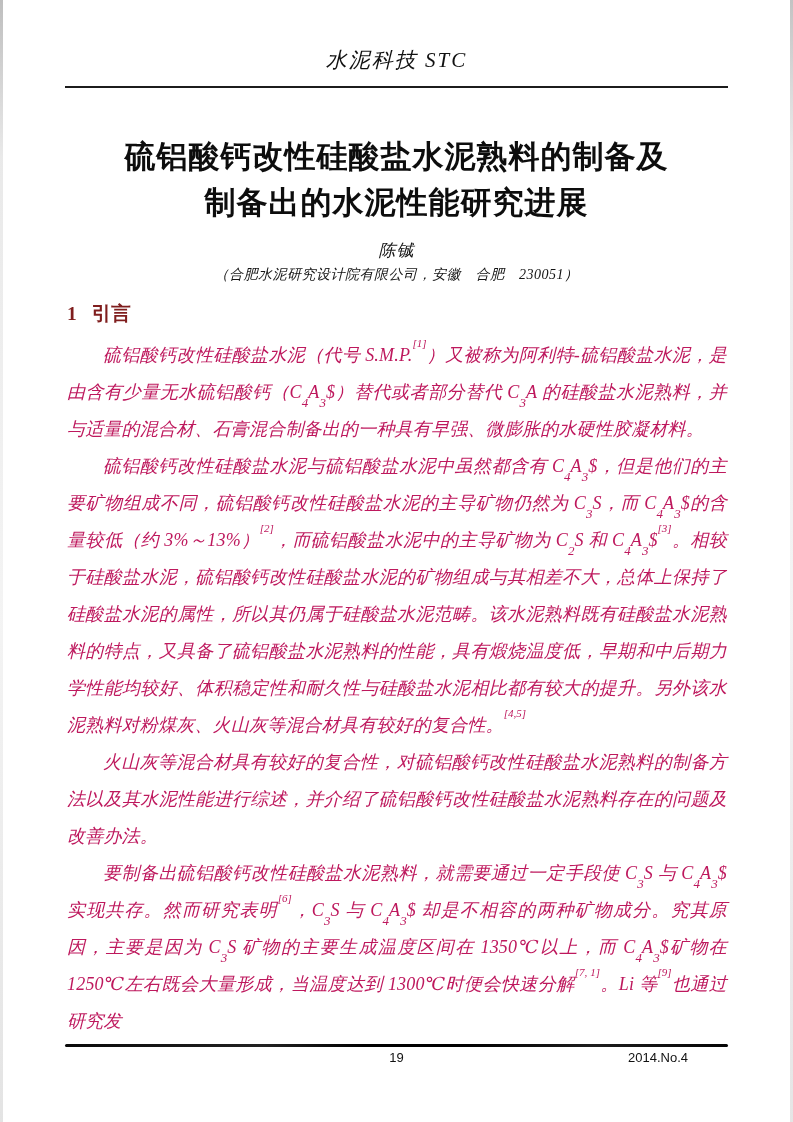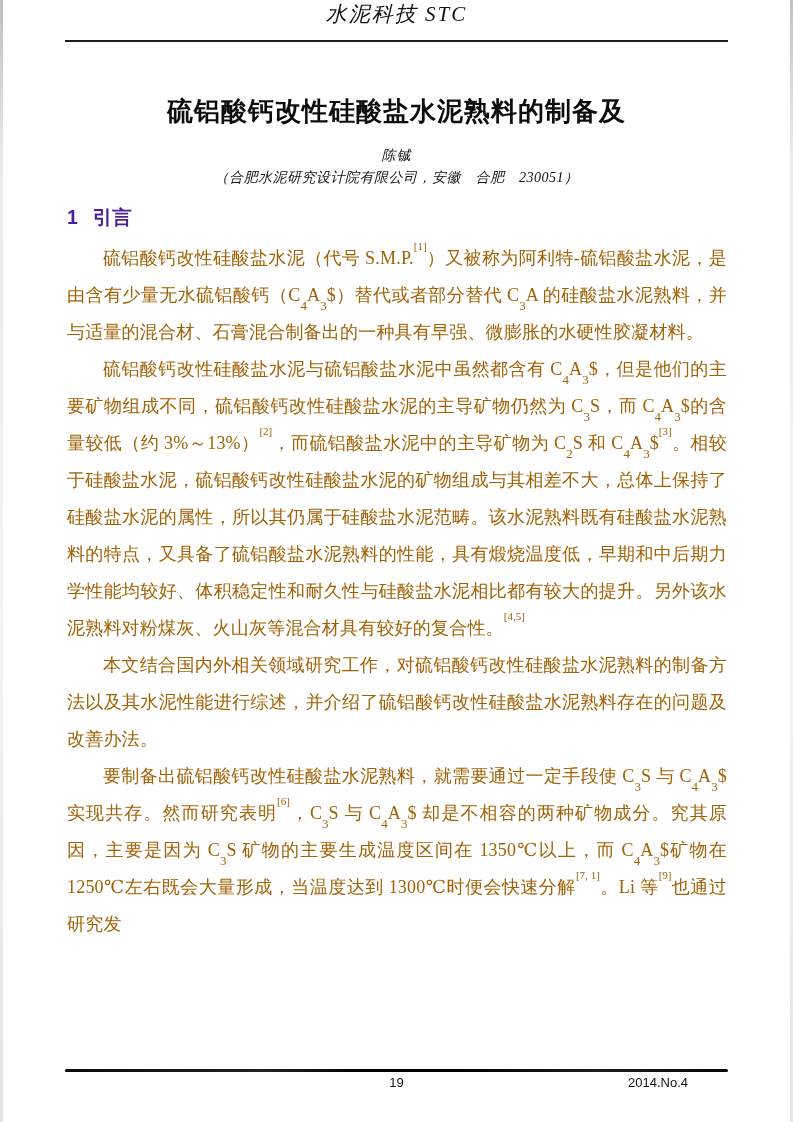--- a/index.html
+++ b/index.html
@@ -11,97 +11,98 @@
     overflow:hidden;
     color:#141414;
     font-family:"Liberation Serif","DejaVu Serif",serif;
   }
   
   .scan-edge{position:absolute;top:0;bottom:0;width:3px;opacity:.45;pointer-events:none;}
   .scan-edge.left{left:0;background:linear-gradient(180deg,#6f6f6f,#cfcfcf 14%,#e6e6e6 55%,#c2c2c2);}
   .scan-edge.right{right:0;background:linear-gradient(180deg,#7a7a7a,#d4d4d4 14%,#e6e6e6 55%,#c6c6c6);}
 
   .journal-title{
+    padding-top:46px;
     text-align:center;
     font-size:21px;
     letter-spacing:2px;
     font-style:italic;
     font-family:"Liberation Serif","DejaVu Serif",serif;
     color:#111;
   }
   .header-rule{
     margin:12px 65px 0 65px;
     height:2px;
     background:#1c1c1c;
   }
 
   .article-title{
     margin:46px 40px 0 40px;
     text-align:center;
     font-family:"Liberation Sans","DejaVu Sans",sans-serif;
     font-weight:700;
-    font-size:26px;
+    font-size:31px;
     line-height:46px;
     letter-spacing:1px;
     color:#0d0d0d;
   }
   .article-title span{display:block;}
 
   .author{
     margin-top:13px;
     text-align:center;
-    font-size:14px;
+    font-size:17px;
     font-style:italic;
     letter-spacing:1px;
   }
   .affiliation{
     margin-top:4px;
     text-align:center;
     font-size:14px;
     font-style:italic;
     letter-spacing:.5px;
   }
 
   .article-body{
     margin:16px 66px 0 67px;
   }
   .section-heading{
     margin:0 0 9px 0;
-    font-family:Liberation Sans, sans-serif;
+    font-family:Liberation Serif, serif;
     font-weight:700;
     font-size:19.5px;
     line-height:28px;
-    color:#4c1d95;
+    color:#7f1d1d;
   }
   .section-heading .sec-num{margin-right:15px;}
   .para{
     margin:0;
     font-size:18px;
     line-height:37px;
     text-align:justify;
     text-indent:2em;
     letter-spacing:.2px;
-    color:#a16207;
+    color:#be185d;
+    font-style:italic;
   }
   .para sup{
     font-size:11px;line-height:0;
     position:relative;top:-7px;
     letter-spacing:0;
   }
   .para sub{
     font-size:13px;line-height:0;
     position:relative;top:4px;
     letter-spacing:0;
   }
 
   .page-footer{
     position:absolute;
     left:65px;right:65px;
     top:1044px;
-    margin-top:25px;
   }
   .footer-rule{
     height:3px;
     background:linear-gradient(90deg,#0a0a0a 0%,#222 30%,#000 45%,#000 60%,#1d1d1d 80%,#050505 100%);
     border-radius:2px;
   }
   .footer-row{
     position:relative;
     height:20px;
     margin-top:3px;
@@ -120,31 +121,32 @@
   <div class="scan-edge right"></div>
 
   <header>
     <div class="journal-title">水泥科技 STC</div>
     <div class="header-rule"></div>
   </header>
 
   <main>
     <h1 class="article-title">
       <span>硫铝酸钙改性硅酸盐水泥熟料的制备及</span>
+      <span>制备出的水泥性能研究进展</span>
     </h1>
 
     <div class="author">陈铖</div>
 
     <div class="affiliation">（合肥水泥研究设计院有限公司，安徽　合肥　230051）</div>
 
     <div class="article-body" id="article-body">
         <h2 class="section-heading"><span class="sec-num">1</span><span>引言</span></h2>
         <p class="para">硫铝酸钙改性硅酸盐水泥（代号 S.M.P.<sup>[1]</sup>）又被称为阿利特-硫铝酸盐水泥，是由含有少量无水硫铝酸钙（C<sub>4</sub>A<sub>3</sub>$）替代或者部分替代 C<sub>3</sub>A 的硅酸盐水泥熟料，并与适量的混合材、石膏混合制备出的一种具有早强、微膨胀的水硬性胶凝材料。</p>
         <p class="para">硫铝酸钙改性硅酸盐水泥与硫铝酸盐水泥中虽然都含有 C<sub>4</sub>A<sub>3</sub>$，但是他们的主要矿物组成不同，硫铝酸钙改性硅酸盐水泥的主导矿物仍然为 C<sub>3</sub>S，而 C<sub>4</sub>A<sub>3</sub>$的含量较低（约 3%～13%）<sup>[2]</sup>，而硫铝酸盐水泥中的主导矿物为 C<sub>2</sub>S 和 C<sub>4</sub>A<sub>3</sub>$<sup>[3]</sup>。相较于硅酸盐水泥，硫铝酸钙改性硅酸盐水泥的矿物组成与其相差不大，总体上保持了硅酸盐水泥的属性，所以其仍属于硅酸盐水泥范畴。该水泥熟料既有硅酸盐水泥熟料的特点，又具备了硫铝酸盐水泥熟料的性能，具有煅烧温度低，早期和中后期力学性能均较好、体积稳定性和耐久性与硅酸盐水泥相比都有较大的提升。另外该水泥熟料对粉煤灰、火山灰等混合材具有较好的复合性。<sup>[4,5]</sup></p>
-        <p class="para">本文结合国内外相关领域研究工作，对硫铝酸钙改性硅酸盐水泥熟料的制备方法以及其水泥性能进行综述，并介绍了硫铝酸钙改性硅酸盐水泥熟料存在的问题及改善办法。</p>
+        <p class="para">火山灰等混合材具有较好的复合性，对硫铝酸钙改性硅酸盐水泥熟料的制备方法以及其水泥性能进行综述，并介绍了硫铝酸钙改性硅酸盐水泥熟料存在的问题及改善办法。</p>
         <p class="para">要制备出硫铝酸钙改性硅酸盐水泥熟料，就需要通过一定手段使 C<sub>3</sub>S 与 C<sub>4</sub>A<sub>3</sub>$ 实现共存。然而研究表明<sup>[6]</sup>，C<sub>3</sub>S 与 C<sub>4</sub>A<sub>3</sub>$ 却是不相容的两种矿物成分。究其原因，主要是因为 C<sub>3</sub>S 矿物的主要生成温度区间在 1350℃以上，而 C<sub>4</sub>A<sub>3</sub>$矿物在 1250℃左右既会大量形成，当温度达到 1300℃时便会快速分解<sup>[7, 1]</sup>。Li 等<sup>[9]</sup>也通过研究发</p>
       </div>
   </main>
 
   <footer class="page-footer">
     <div class="footer-rule"></div>
     <div class="footer-row">
       <span class="page-number">19</span>
       <span class="issue-label">2014.No.4</span>
     </div>

